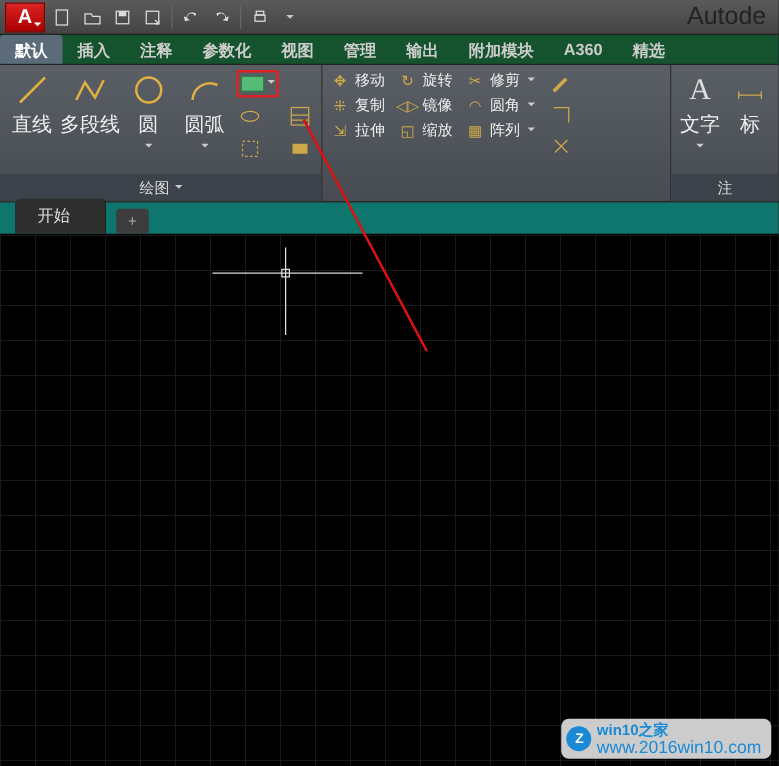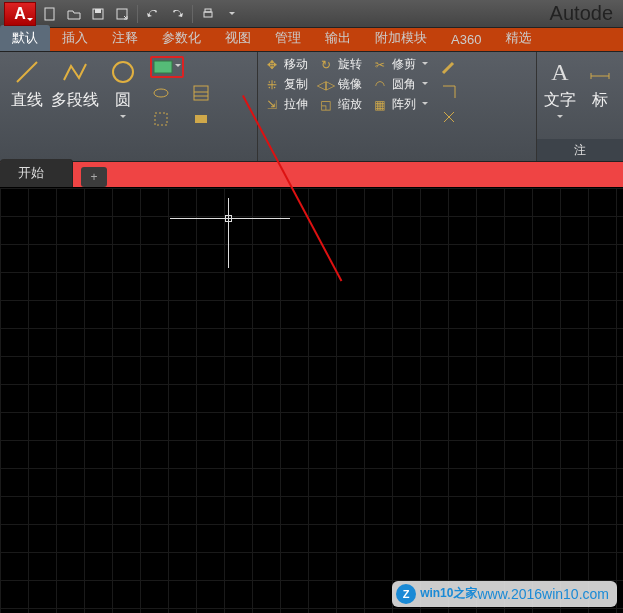--- a/index.html
+++ b/index.html
@@ -38,24 +38,24 @@
     display:flex;align-items:center;justify-content:center;
     color:#ddd;
     margin:0 1px;
   }
   .qat-sep { width:1px; height:18px; background:#666; margin:0 3px; }
   .app-title { margin-left:auto; color:#222; font-size:20px; padding-right:6px; }
 
   
   .tabs-row {
     height: 24px;
-    background:#c2410c;
+    background:#14532d;
     display:flex;
-    align-items:flex-end;
     border-bottom:1px solid #222;
+    font-weight:bold;
   }
   .tab {
     padding: 4px 12px;
     color:#ccc;
     font-size:13px;
   }
   .tab.active {
     background:#5c6b7a;
     color:#fff;
     border-top-left-radius:3px;border-top-right-radius:3px;
@@ -97,23 +97,24 @@
   
   .mod-rows { display:flex;flex-direction:column;gap:3px;}
   .mod-row { display:flex; gap:10px; align-items:center; }
   .mod-item { display:flex; align-items:center; gap:4px; color:#eee; font-size:12px;}
   .mod-item .ic { width:16px;height:16px;display:flex;align-items:center;justify-content:center;color:#cfa84a;}
   .dd { border:3px solid transparent; border-top-color:#ccc; margin-left:2px;}
 
   
   .filetabs {
     height:26px;
-    background:#ef4444;
+    background:#0f766e;
     display:flex;align-items:flex-end;
     border-bottom:1px solid #000;
+    padding-left:12px;
   }
   .ftab {
     padding:5px 28px 5px 18px;
     color:#ddd;font-size:13px;
     background:#3c3c3c;
     border-right:1px solid #222;
     border-top-left-radius:4px;border-top-right-radius:4px;
     position:relative;
   }
   .ftab .close { position:absolute; right:8px; top:6px; color:#888; font-size:12px;}
@@ -141,21 +142,21 @@
   }
 
   .watermark {
     position:absolute; right:6px; bottom:6px;
     background:rgba(240,240,240,.85);
     border-radius:6px; padding:3px 8px 3px 4px;
     display:flex;align-items:center;gap:4px;
     font-size:11px;
   }
   .wm-badge{width:20px;height:20px;border-radius:50%;background:#1a8ad6;color:#fff;display:flex;align-items:center;justify-content:center;font-weight:bold;}
-  .wm-txt{display:flex;flex-direction:row;line-height:1;}
+  .wm-txt{display:flex;flex-direction:column;line-height:1;}
   .wm-top{color:#1a8ad6;font-weight:bold;font-size:12px;}
   .wm-bot{color:#1a8ad6;font-size:14px;}
 </style>
 </head>
 <body>
 
 <div class="qat">
   <div class="app-logo">A</div>
   <div class="qat-btn">
       <svg width="14" height="14">
@@ -238,20 +239,29 @@
       </div>
       <div class="big-btn">
         <div class="ico">
             <svg width="28" height="28">
               <circle cx="14" cy="14" r="10" fill="none" stroke="#e0b040" stroke-width="2"></circle>
             </svg>
           </div>
         <div class="lbl">圆</div>
         <span class="caret"></span>
       </div>
+      <div class="big-btn">
+        <div class="ico">
+            <svg width="28" height="28">
+              <path d="M4 22 A14 14 0 0 1 24 10" fill="none" stroke="#e0b040" stroke-width="2"></path>
+            </svg>
+          </div>
+        <div class="lbl">圆弧</div>
+        <span class="caret"></span>
+      </div>
       <div class="small-grid">
         <div class="small-btn rect-hl" style="width:34px">
             <svg width="20" height="14">
               <rect x="1" y="1" width="18" height="12" fill="#5b7" stroke="#374"></rect>
             </svg>
             <span class="dd"></span>
           </div>
         <div></div>
         <div class="small-btn">
             <svg width="18" height="18">
@@ -268,20 +278,24 @@
             <svg width="18" height="18">
               <rect x="3" y="3" width="12" height="12" fill="none" stroke="#cfa84a" stroke-dasharray="2 2"></rect>
             </svg>
           </div>
         <div class="small-btn">
             <svg width="18" height="18">
               <rect x="3" y="5" width="12" height="8" fill="#cfa84a"></rect>
             </svg>
           </div>
       </div>
+    </div>
+    <div class="panel-title">
+      <span>绘图</span>
+      <span class="caret"></span>
     </div>
   </div>
 
   <div class="panel" style="flex:1">
     <div style="display:flex;gap:10px;flex:1">
       <div class="mod-rows">
         <div class="mod-row">
           <div class="mod-item">
               <span class="ic">✥</span>
               <span>移动</span>

